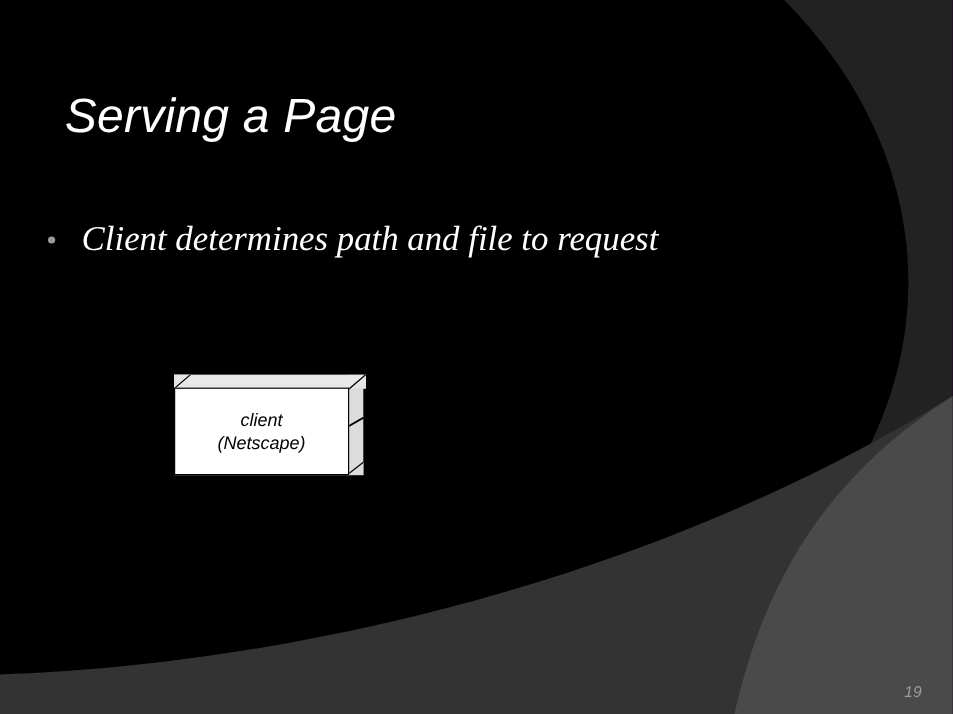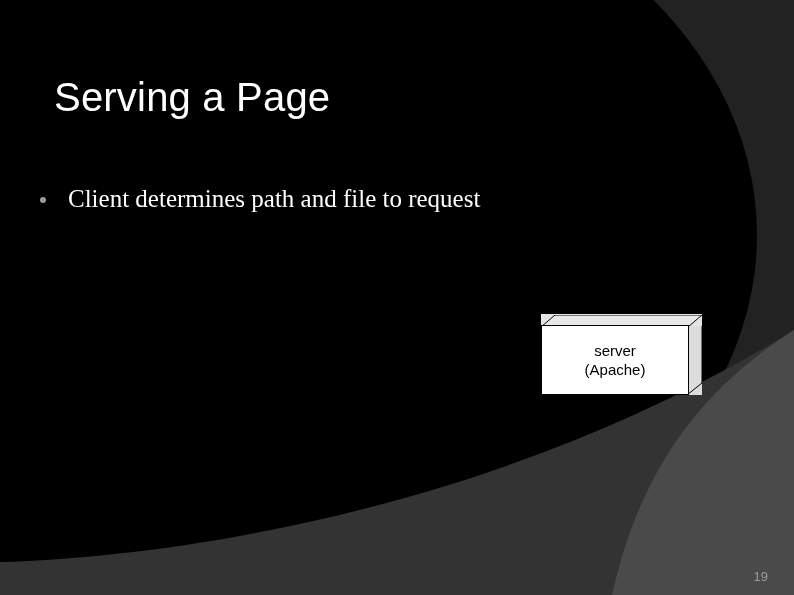--- a/index.html
+++ b/index.html
@@ -8,20 +8,21 @@
     padding: 0;
     background: #000000;
   }
   #slide {
     position: relative;
     width: 794px;
     height: 595px;
     background: #701a75;
     overflow: hidden;
     font-family: "Liberation Sans", sans-serif;
+    font-style: italic;
   }
   #bg-svg {
     position: absolute;
     left: 0;
     top: 0;
     width: 794px;
     height: 595px;
     display: block;
   }
   .layer {
@@ -50,21 +51,21 @@
     margin: 0;
     padding: 0;
     list-style: none;
   }
   #body-list li {
     position: relative;
     display: block;
     padding-left: 38px;
     color: #ffffff;
     font-family: "Liberation Serif", serif;
-    font-size: 25px;
+    font-size: 29px;
     line-height: 38px;
     white-space: nowrap;
   }
   .bullet-dot {
     position: absolute;
     left: 10px;
     top: 17px;
     width: 6px;
     height: 6px;
     border-radius: 50%;
@@ -150,33 +151,34 @@
 
   <div class="layer" id="title">Serving a Page</div>
 
   <ul class="layer" id="body-list">
     <li>
       <span class="bullet-dot"></span>
       <span>Client determines path and file to request</span>
     </li>
   </ul>
 
-
-  <div class="box3d" id="server-box">
+  <div class="box3d" id="client-box">
     <div class="side-face">
-      <svg width="15" height="81" viewBox="0 0 15 81" preserveAspectRatio="none">
-        <polygon points="0,12 15,0 15,69 0,81" fill="#dcdcdc" stroke="#000000" stroke-width="1"></polygon>
+      <svg width="14" height="84" viewBox="0 0 14 84" preserveAspectRatio="none">
+        <polygon points="0,11 14,0 14,73 0,84" fill="#dcdcdc" stroke="#000000" stroke-width="1"></polygon>
+        <line x1="0" y1="44" x2="14" y2="36" stroke="#000000" stroke-width="1.5"></line>
       </svg>
     </div>
     <div class="top-face">
-      <svg width="161" height="13" viewBox="0 0 161 13" preserveAspectRatio="none">
-        <polygon points="0,12 14,0 161,0 147,12" fill="#e8e8e8" stroke="#000000" stroke-width="1"></polygon>
+      <svg width="160" height="13" viewBox="0 0 160 13" preserveAspectRatio="none">
+        <polygon points="0,12 14,0 160,0 146,12" fill="#e8e8e8" stroke="#000000" stroke-width="1"></polygon>
       </svg>
     </div>
     <div class="front">
-      <div class="lbl">server</div>
-      <div class="lbl">(Apache)</div>
+      <div class="lbl">client</div>
+      <div class="lbl">(Netscape)</div>
     </div>
   </div>
+
 
   <div class="layer" id="page-number">19</div>
 
 </div>
 
 </body></html>

